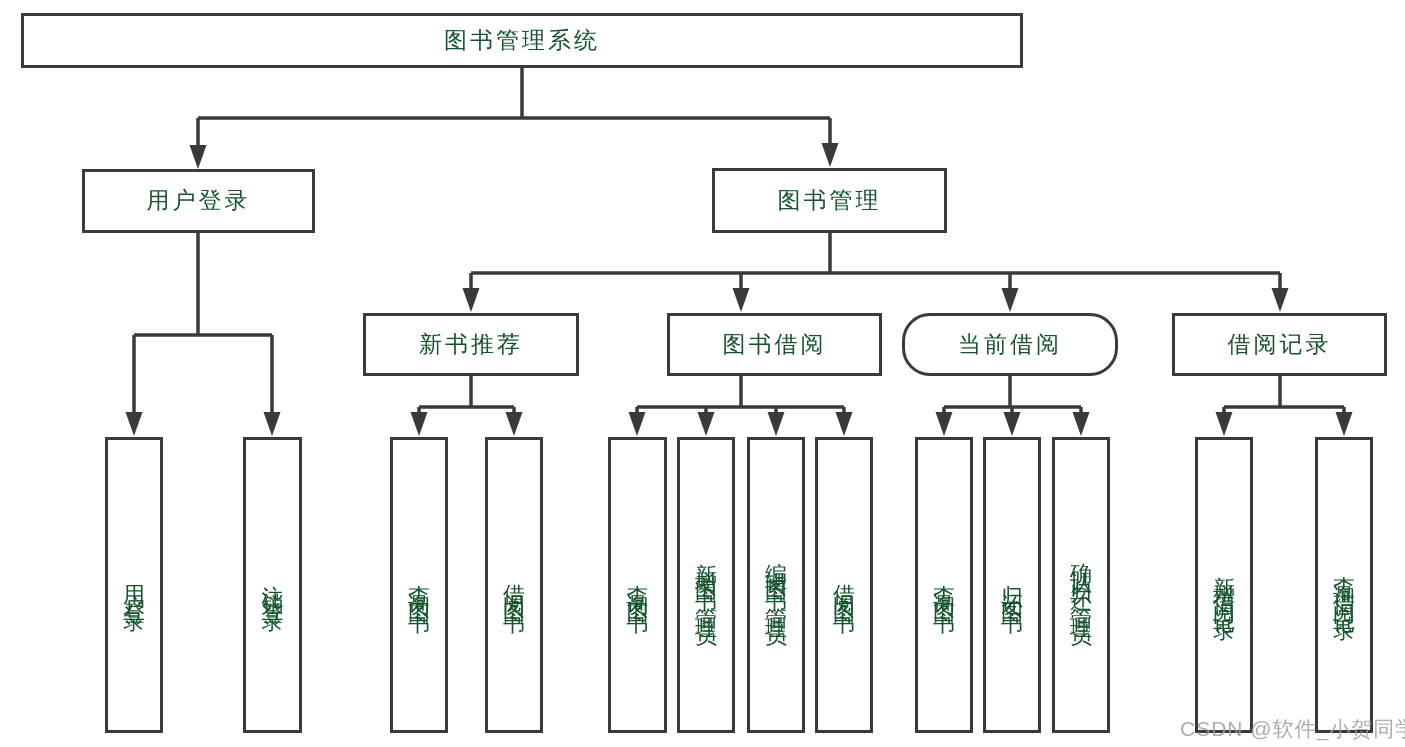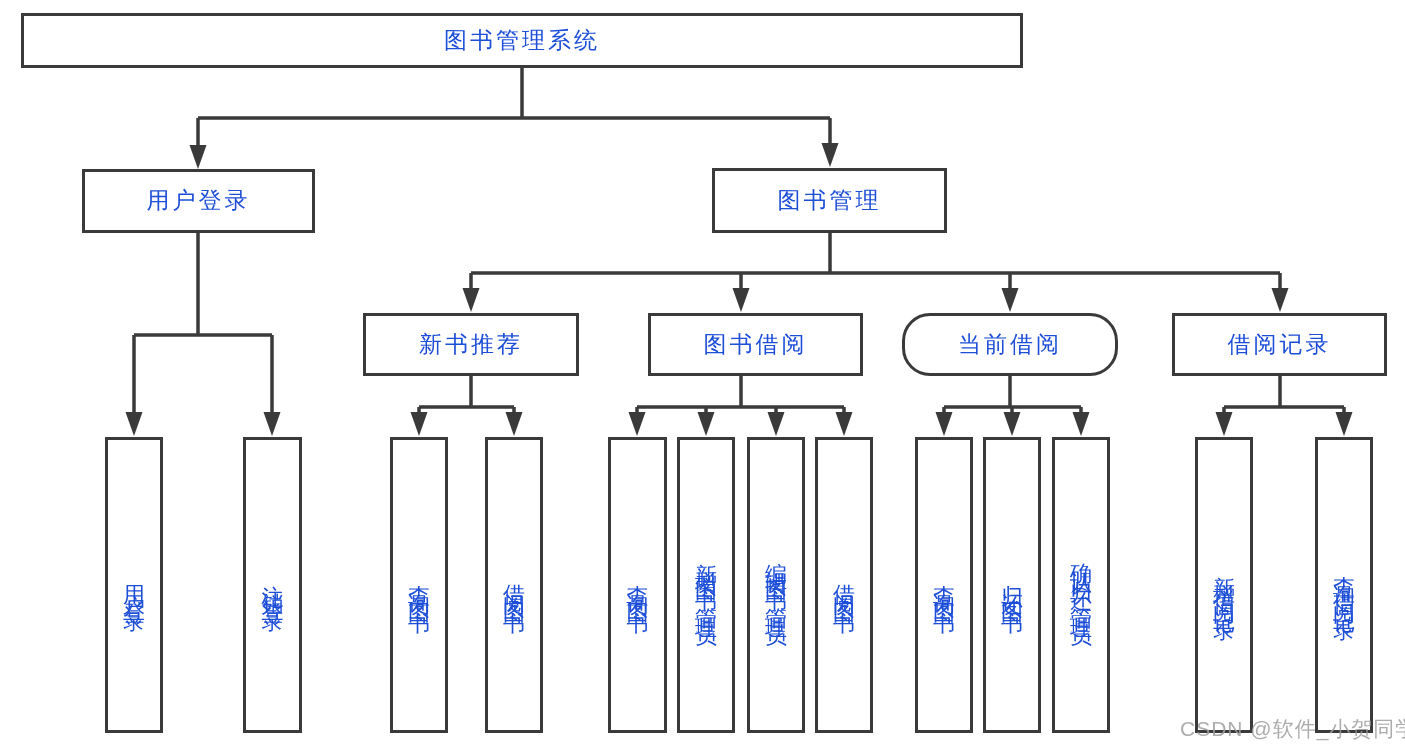--- a/index.html
+++ b/index.html
@@ -18,21 +18,21 @@
     z-index: 1;
   }
   .node {
     position: absolute;
     box-sizing: border-box;
     border: 3px solid #3a3a3a;
     background: #ffffff;
     display: flex;
     align-items: center;
     justify-content: center;
-    color: #1d4ed8;
+    color: #14532d;
     z-index: 2;
   }
   .hlabel {
     font-size: 23px;
     letter-spacing: 3px;
     white-space: nowrap;
     line-height: 1.2;
   }
   .vnode span {
     writing-mode: vertical-rl;
@@ -101,21 +101,21 @@
   <div class="node lvl2" style="left:82px; top:169px;">
     <span class="hlabel">用户登录</span>
   </div>
   <div class="node lvl3" style="left:363px; top:313px;">
     <span class="hlabel">新书推荐</span>
   </div>
 
   <div class="node lvl2" style="left:712px; top:168px; width:235px; height:65px;">
     <span class="hlabel">图书管理</span>
   </div>
-  <div class="node lvl3" style="left:648px; top:313px; width:215px;">
+  <div class="node lvl3" style="left:667px; top:313px; width:215px;">
     <span class="hlabel">图书借阅</span>
   </div>
   <div class="node lvl3" style="left:902px; top:313px;border-radius:28px;">
     <span class="hlabel">当前借阅</span>
   </div>
   <div class="node lvl3" style="left:1172px; top:313px; width:215px;">
     <span class="hlabel">借阅记录</span>
   </div>
 
   <div class="node vnode leaf" style="left:105px; top:437px;">

